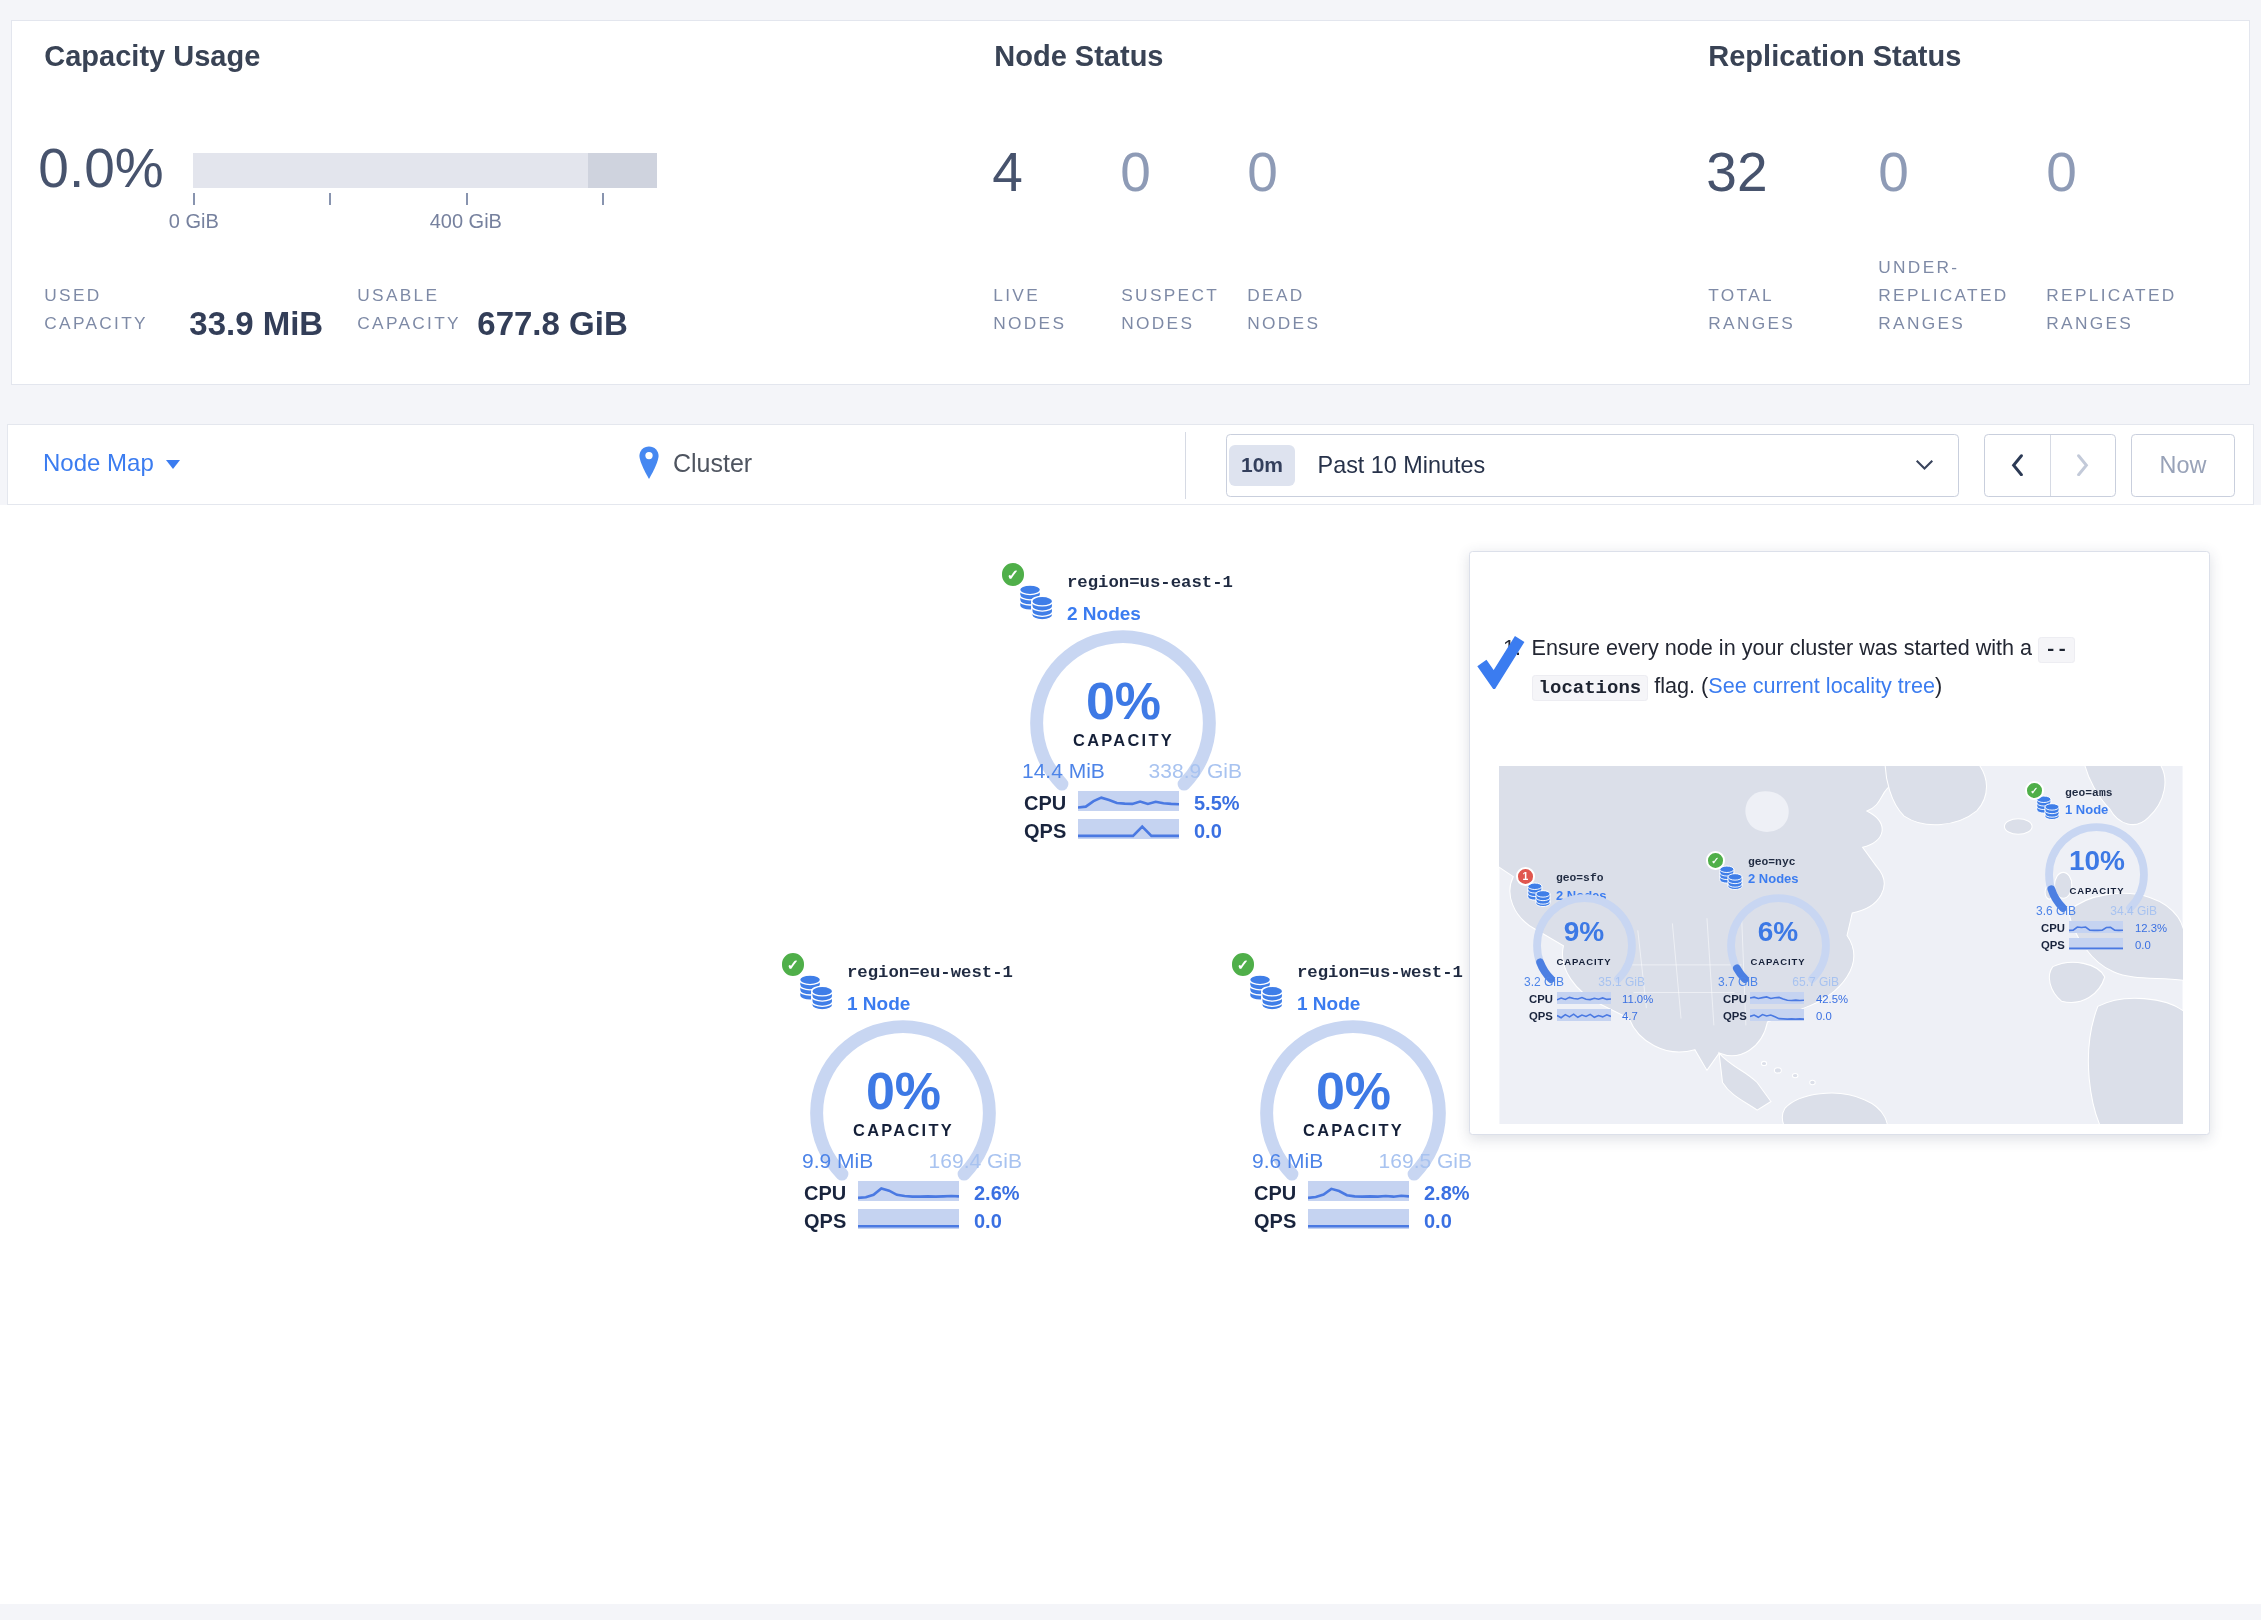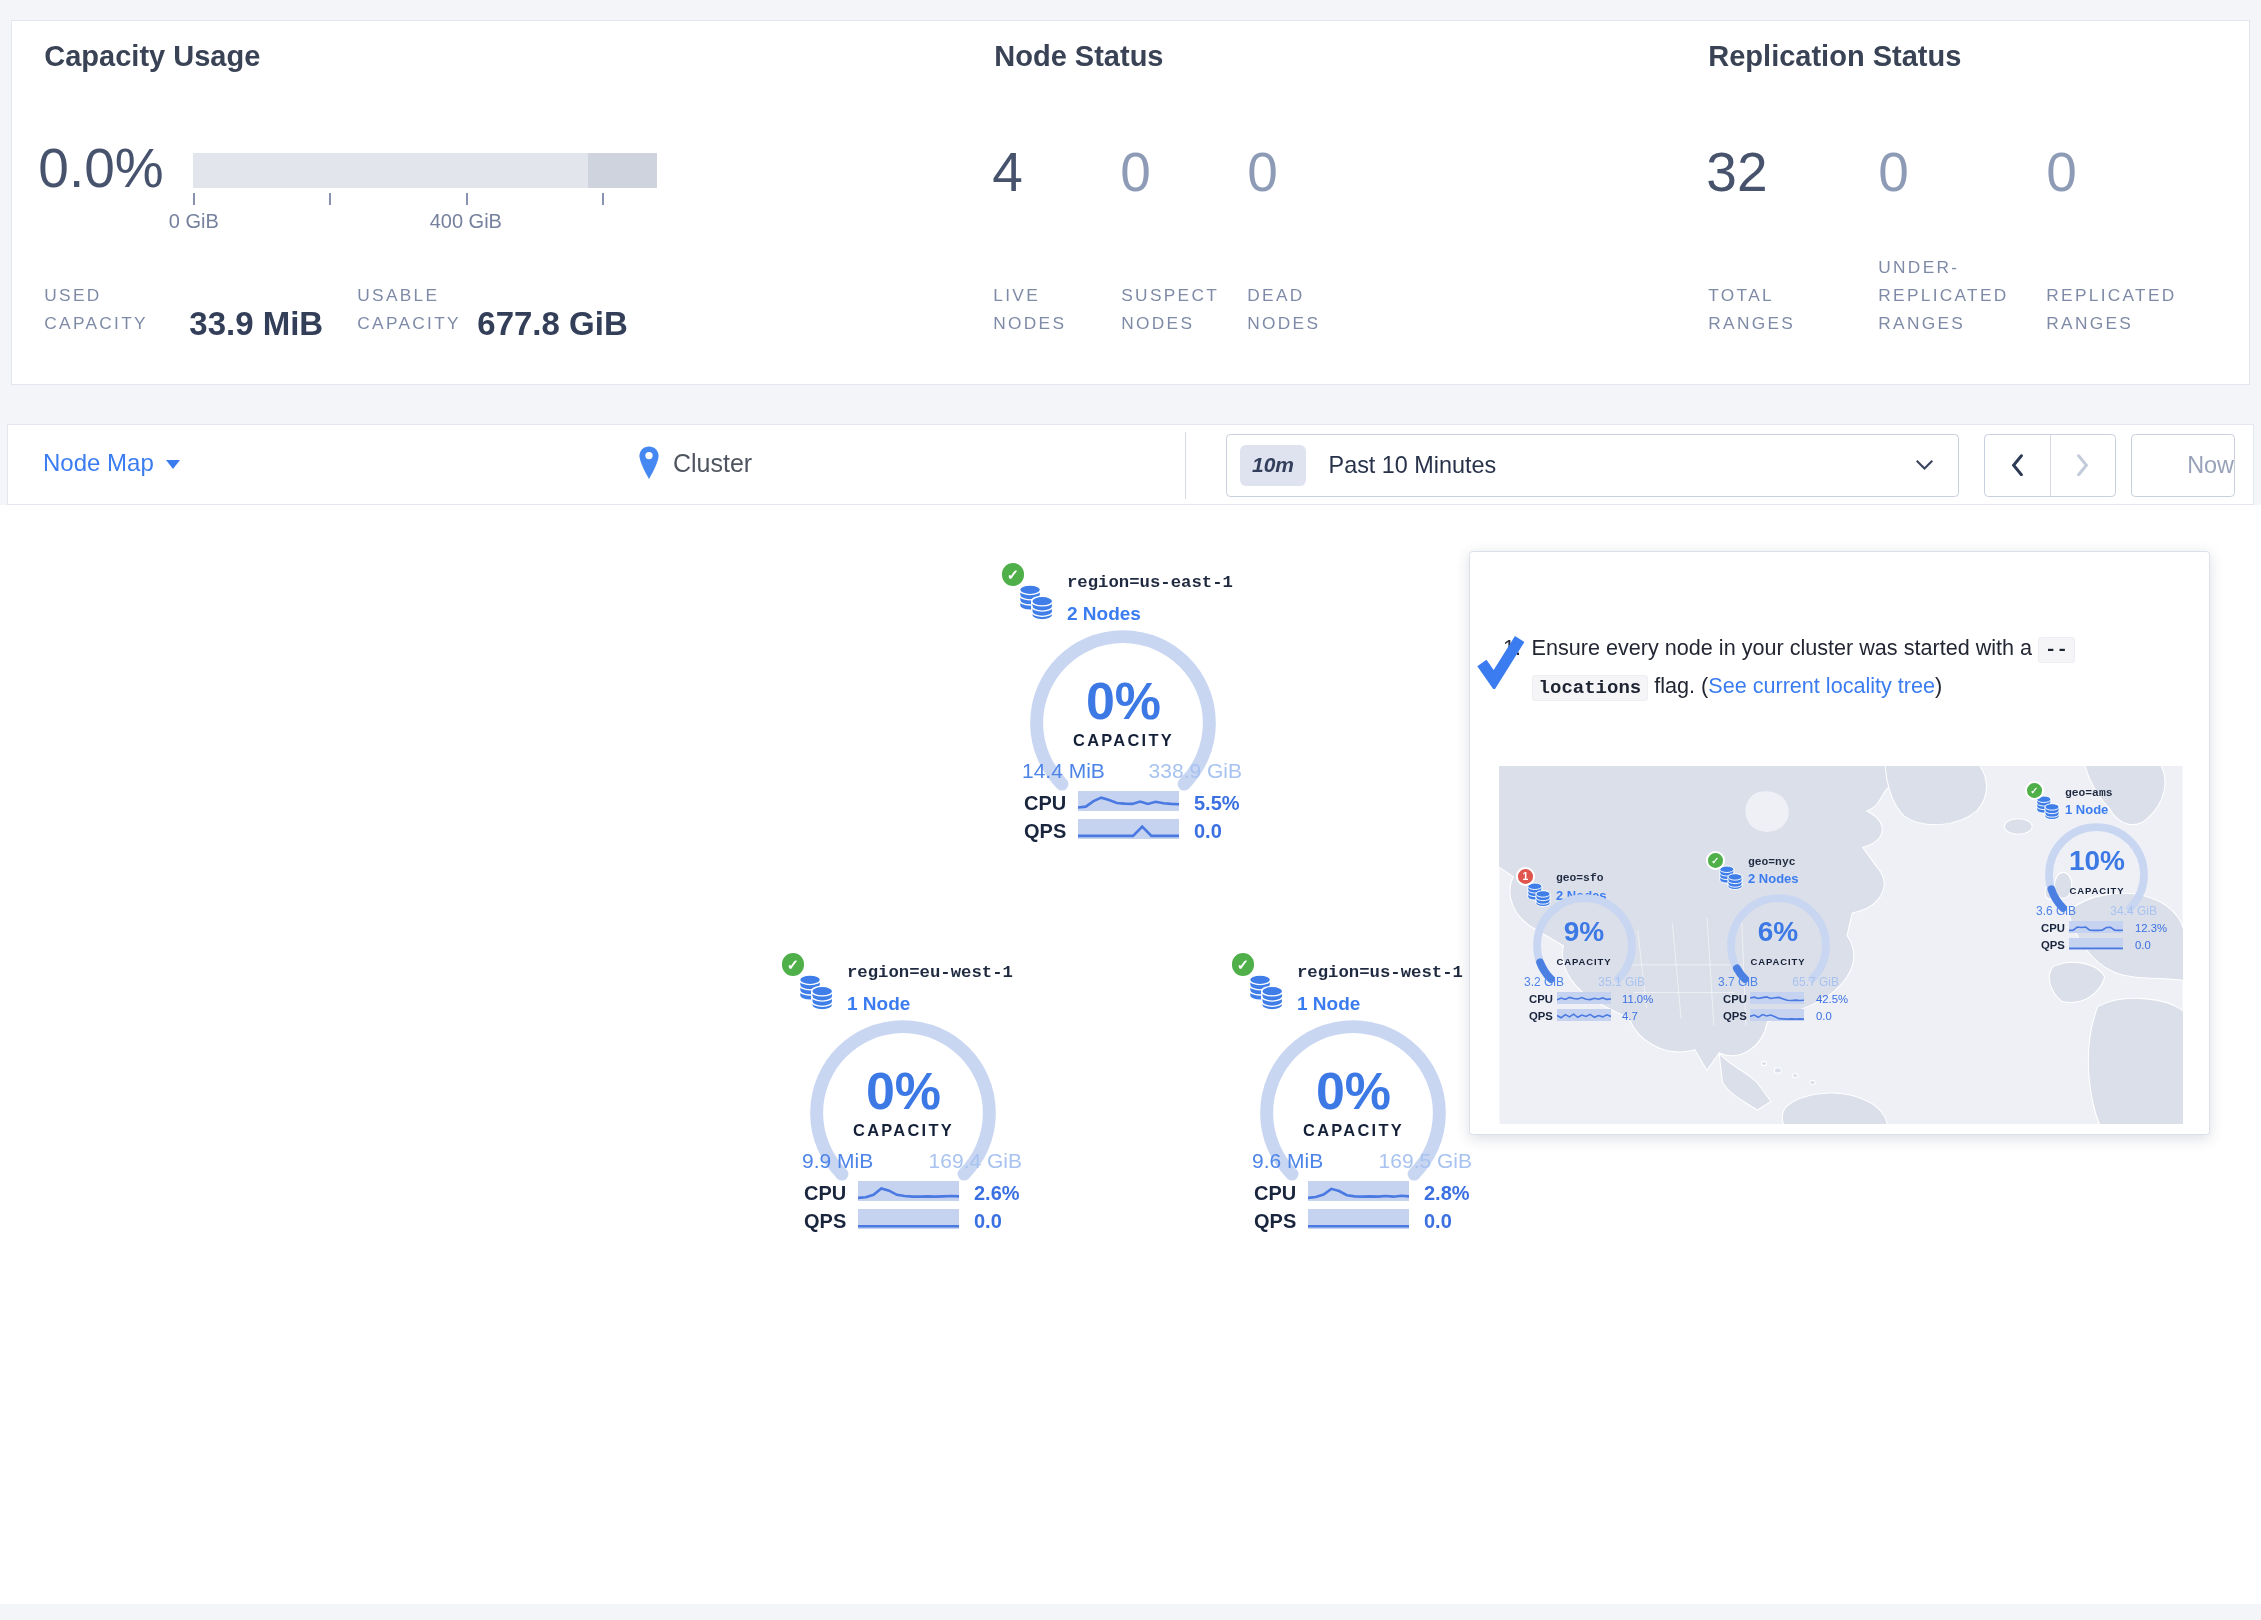--- a/index.html
+++ b/index.html
@@ -145,41 +145,41 @@
     <div class="abs" style="left:631px;top:21px;display:flex;align-items:center;">
       <span style="display:inline-block;width:20px;height:34px;">
         <svg viewBox="0 0 23 39" width="20" height="34">
             <path d="M11.5 0.5 C5.1 0.5 0.5 5.3 0.5 11.3 c0 8.4 11 26.7 11 26.7 s11-18.3 11-26.7 C22.5 5.3 17.9 0.5 11.5 0.5 z" fill="#4688f1"></path>
             <circle cx="11.5" cy="11" r="4.2" fill="#ffffff"></circle>
           </svg>
       </span>
       <span class="crumb-label" style="margin-left:14px;">Cluster</span>
     </div>
     <div class="abs time-box" style="left:1218px;top:8.7px;width:733px;height:63px;display:flex;align-items:center;">
-      <span class="time-badge" style="margin-left:13px;font-style:italic;">10m</span>
+      <span class="time-badge" style="margin-left:2px;">10m</span>
       <span class="time-label" style="margin-left:22.5px;">Past 10 Minutes</span>
       <span style="margin-left:auto;margin-right:24px;">
         <svg width="19" height="11.3" viewBox="0 0 22 13">
             <polyline points="2,2 11,11 20,2" fill="none" stroke="#39445c" stroke-width="2.4"></polyline>
           </svg>
       </span>
     </div>
     <div class="abs time-box" style="left:1976px;top:8.7px;width:132px;height:63px;display:flex;">
       <div style="flex:1;display:flex;align-items:center;justify-content:center;border-right:0.9px solid #d6dae4;cursor:pointer;">
         <svg width="13" height="22.5" viewBox="0 0 15 26">
             <polyline points="12,2 3,13 12,24" fill="none" stroke="#2c3a55" stroke-width="3.4" stroke-linecap="round"></polyline>
           </svg>
       </div>
       <div style="flex:1;display:flex;align-items:center;justify-content:center;cursor:pointer;">
         <svg width="13" height="22.5" viewBox="0 0 15 26">
             <polyline points="3,2 12,13 3,24" fill="none" stroke="#c3cad9" stroke-width="3.4" stroke-linecap="round"></polyline>
           </svg>
       </div>
     </div>
-    <div class="abs time-box" style="left:2123px;top:8.7px;width:104px;height:63px;display:flex;align-items:center;justify-content:flex-end;">
+    <div class="abs time-box" style="left:2123px;top:8.7px;width:104px;height:63px;display:flex;align-items:center;justify-content:center;">
       <span class="now-label">Now</span>
     </div>
   </div>
 
   <div class="abs" style="left:0;top:505px;width:2261px;height:1099px;background:#ffffff;"></div>
 
   <div class="abs" style="left:998px;top:561px;width:251px;height:294px;">
     <div class="abs check big" style="left:1.7px;top:0;">✓</div>
     <div class="abs db-icon" style="left:19px;top:21px;width:40px;height:40px;">
         <svg viewBox="0 0 46 46">

